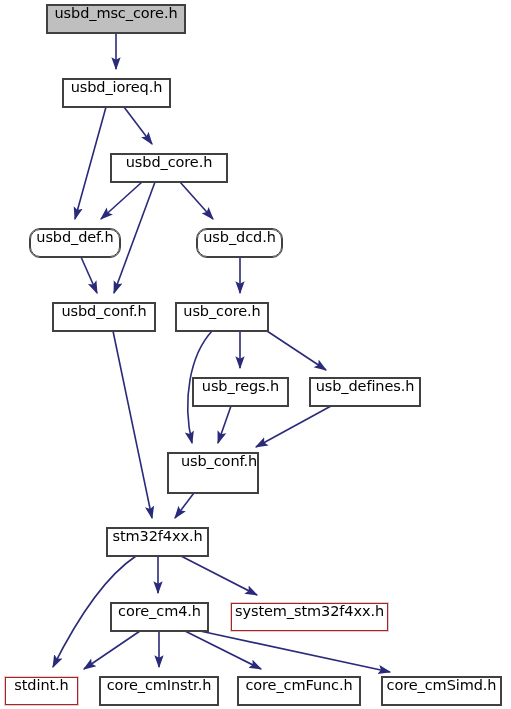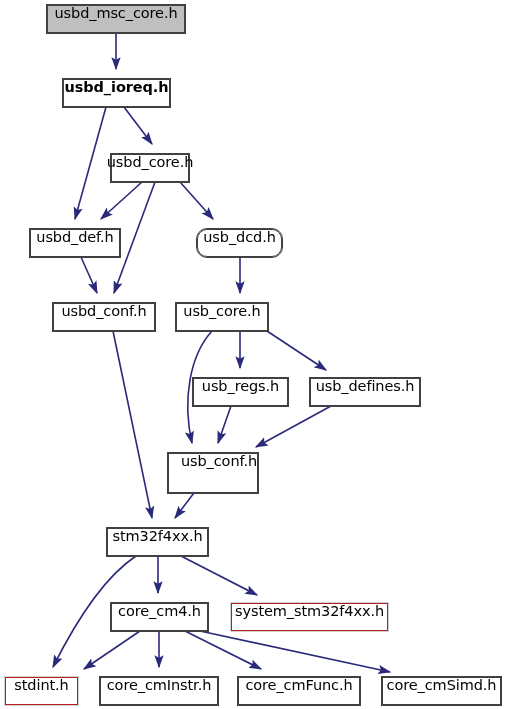--- a/index.html
+++ b/index.html
@@ -85,27 +85,27 @@
         <path d="M140,631 L84,669" fill="none" stroke="#2a2a7a" stroke-width="1.6" marker-end="url(#arrowhead)"></path>
         <path d="M159,631 L159,667" fill="none" stroke="#2a2a7a" stroke-width="1.6" marker-end="url(#arrowhead)"></path>
         <path d="M185,631 L261,669" fill="none" stroke="#2a2a7a" stroke-width="1.6" marker-end="url(#arrowhead)"></path>
         <path d="M200,631 L390,672" fill="none" stroke="#2a2a7a" stroke-width="1.6" marker-end="url(#arrowhead)"></path>
       </g>
   </svg>
   <div id="nodes">
       <div class="node root" style="left: 47px; top: 5px; width: 138px; height: 28px;">
         <span class="node-label">usbd_msc_core.h</span>
       </div>
-      <div class="node" style="left: 63px; top: 79px; width: 107px; height: 28px; font-weight: bold;">
+      <div class="node" style="left: 63px; top: 79px; width: 107px; height: 28px;">
         <span class="node-label">usbd_ioreq.h</span>
       </div>
-      <div class="node" style="left: 111px; top: 154px; width: 78px; height: 28px;">
+      <div class="node" style="left: 111px; top: 154px; width: 116px; height: 28px;">
         <span class="node-label">usbd_core.h</span>
       </div>
-      <div class="node" style="left: 30px; top: 229px; width: 90px; height: 28px;">
+      <div class="node" style="left: 30px; top: 229px; width: 90px; height: 28px; border-radius: 10px;">
         <span class="node-label">usbd_def.h</span>
       </div>
       <div class="node" style="left: 197px; top: 229px; width: 85px; height: 28px; border-radius: 10px;">
         <span class="node-label">usb_dcd.h</span>
       </div>
       <div class="node" style="left: 53px; top: 303px; width: 102px; height: 28px;">
         <span class="node-label">usbd_conf.h</span>
       </div>
       <div class="node" style="left: 176px; top: 303px; width: 92px; height: 28px;">
         <span class="node-label">usb_core.h</span>

